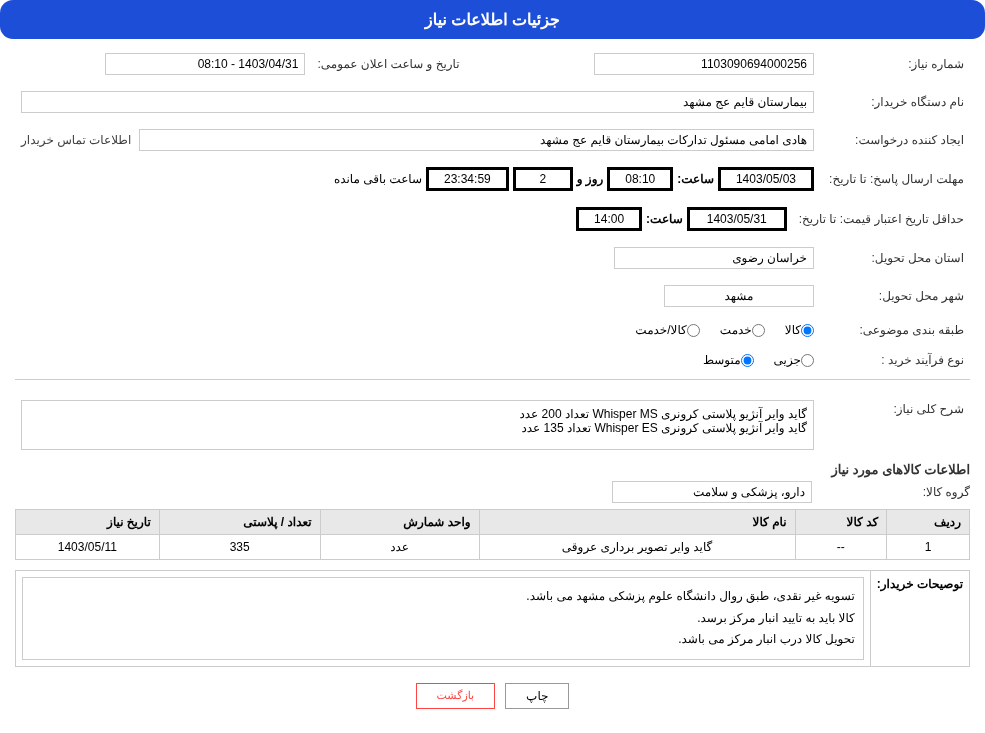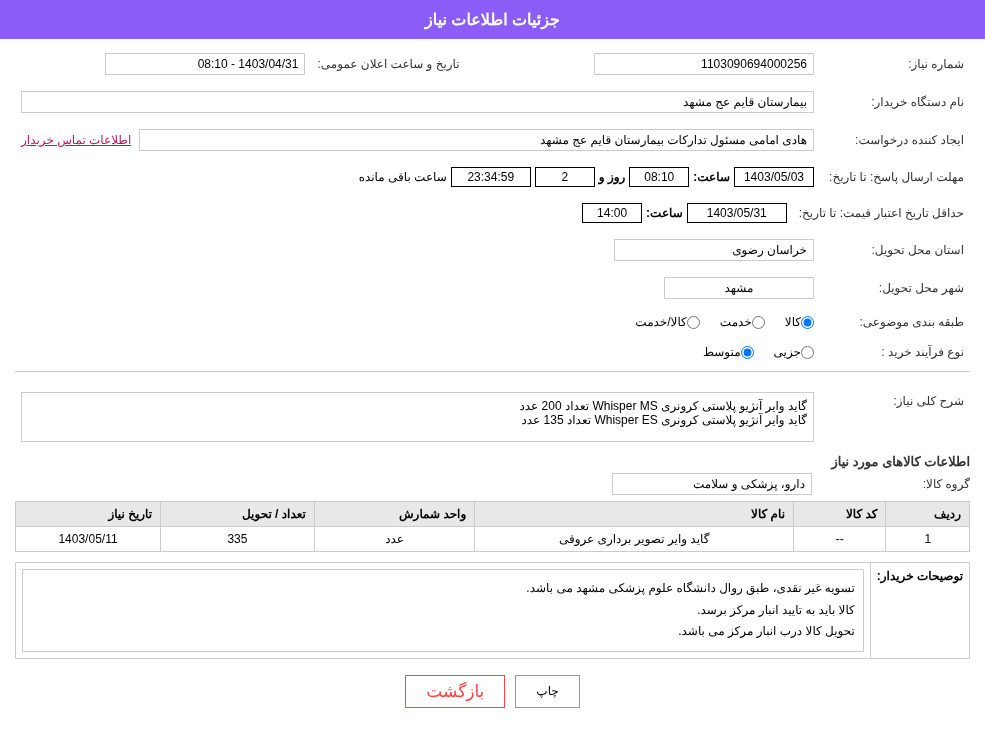--- a/index.html
+++ b/index.html
@@ -10,26 +10,27 @@
       direction: rtl;
     }
     .page-container {
       width: 985px;
       min-height: 733px;
       background: #fff;
       margin: 0 auto;
       padding-bottom: 20px;
     }
     .header-bar {
-      background: #8b5cf6;
+      background: #1d4ed8;
       color: #fff;
       text-align: center;
       padding: 10px 0;
       font-size: 16px;
       font-weight: bold;
+      border-radius: 13px;
     }
     .main-content {
       padding: 10px 15px;
     }
     .info-table {
       width: 100%;
       border-collapse: collapse;
       margin-bottom: 8px;
     }
     .info-table td {
@@ -51,22 +52,21 @@
       display: inline-block;
     }
     .value-box-full {
       border: 1px solid #ccc;
       background: #fff;
       padding: 3px 6px;
       min-height: 22px;
       width: 100%;
     }
     .blue-link {
-      color: #be185d;
-      text-decoration: underline;
+      color: #404040;
       cursor: pointer;
     }
     .divider-section {
       border-top: 1px solid #ccc;
       margin: 8px 0;
       padding-top: 8px;
     }
     .radio-group {
       display: flex;
       gap: 20px;
@@ -151,35 +151,35 @@
       padding: 5px 20px;
       cursor: pointer;
       font-size: 12px;
     }
     .btn-back {
       background: #fff;
       border: 1px solid #f44;
       color: #f44;
       padding: 5px 20px;
       cursor: pointer;
-      font-size: 17px;
+      font-size: 11px;
     }
     .inner-row {
       display: flex;
       align-items: center;
       gap: 4px;
       flex-wrap: nowrap;
     }
     .sm-label {
       font-weight: bold;
       white-space: nowrap;
     }
     .inline-box {
-      border: 1px solid #000000;
-      padding: 2px 9px;
+      border: 3px solid #000000;
+      padding: 2px 15px;
       background: #fff;
       min-width: 60px;
       text-align: center;
     }
     .group-row {
       display: flex;
       align-items: center;
       gap: 8px;
       margin-bottom: 6px;
     }
@@ -360,21 +360,21 @@
       <div class="value-box" style="min-width:200px;">دارو، پزشکی و سلامت</div>
     </div>
 
     <table class="data-table">
       <thead>
         <tr>
             <th>ردیف</th>
             <th>کد کالا</th>
             <th>نام کالا</th>
             <th>واحد شمارش</th>
-            <th>تعداد / تحویل</th>
+            <th>تعداد / پلاستی</th>
             <th>تاریخ نیاز</th>
           </tr>
       </thead>
       <tbody id="goods-table-body">
       <tr>
             <td>1</td>
             <td>--</td>
             <td>گاید وایر تصویر برداری عروقی</td>
             <td>عدد</td>
             <td>335</td>

